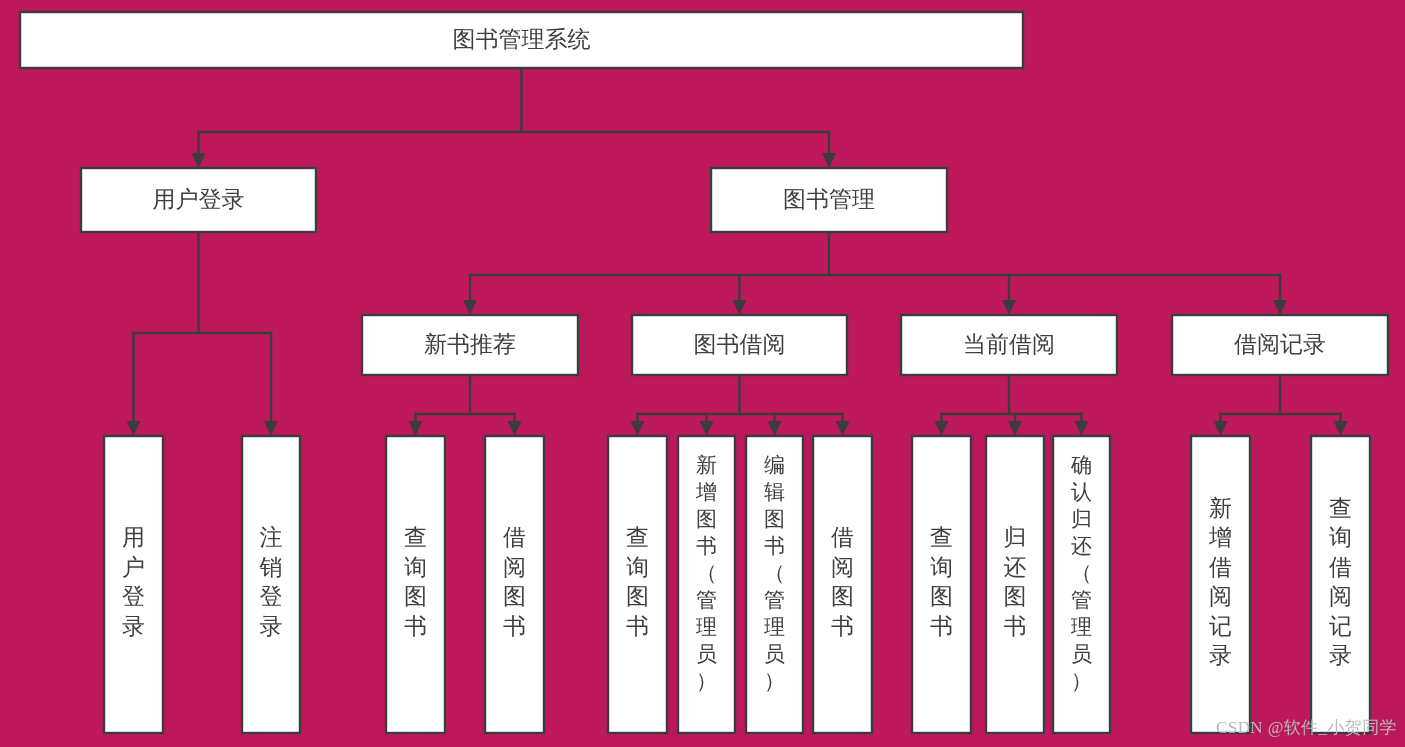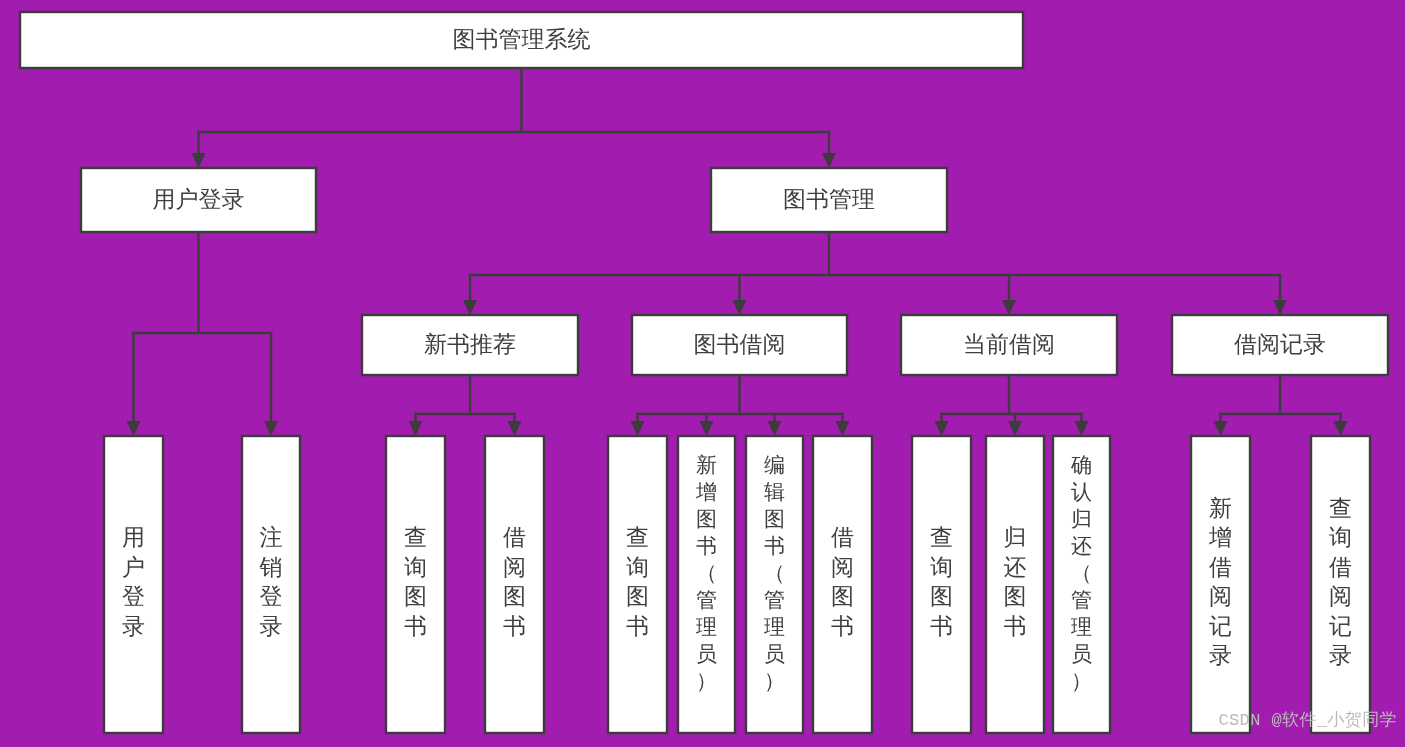--- a/index.html
+++ b/index.html
@@ -7,21 +7,21 @@
     padding: 0;
     background: #ffffff;
   }
   body {
     font-family: "Liberation Sans", "DejaVu Sans", sans-serif;
   }
   #stage {
     position: relative;
     width: 1405px;
     height: 747px;
-    background: #a21caf;
+    background: #be185d;
     overflow: hidden;
   }
   svg.diagram {
     position: absolute;
     left: 0;
     top: 0;
     width: 1405px;
     height: 747px;
   }
   .node-box {
@@ -50,24 +50,24 @@
     stroke-width: 2.4;
     fill: none;
     stroke-linecap: square;
   }
   .arrow-head {
     fill: #3c3c3c;
   }
   .watermark {
     position: absolute;
     right: 8px;
-    bottom: 16px;
+    bottom: 8px;
     color: #b9b9b9;
     font-size: 17px;
-    font-family: Liberation Mono, monospace;
+    font-family: Liberation Serif, serif;
     letter-spacing: 0.4px;
     white-space: nowrap;
     user-select: none;
   }
 </style>
 </head>
 <body>
 
 <div id="stage">
   <svg class="diagram" viewBox="0 0 1405 747">

